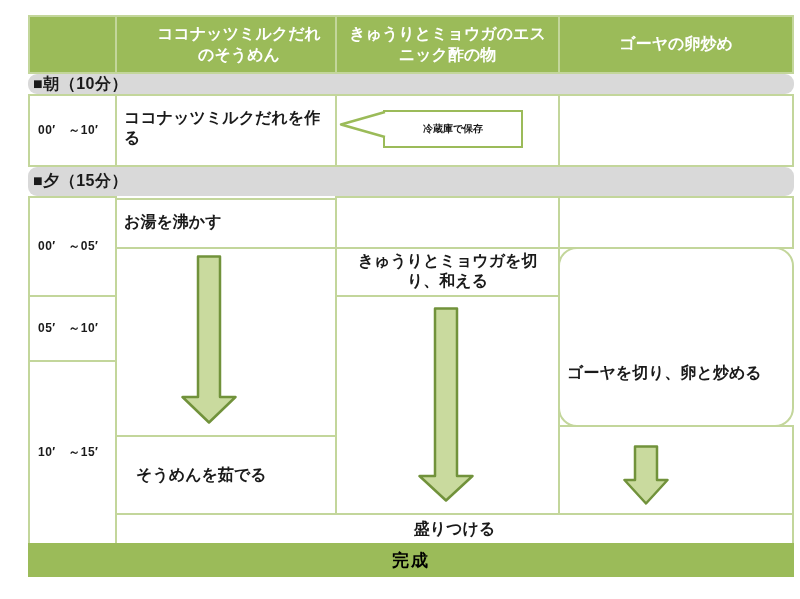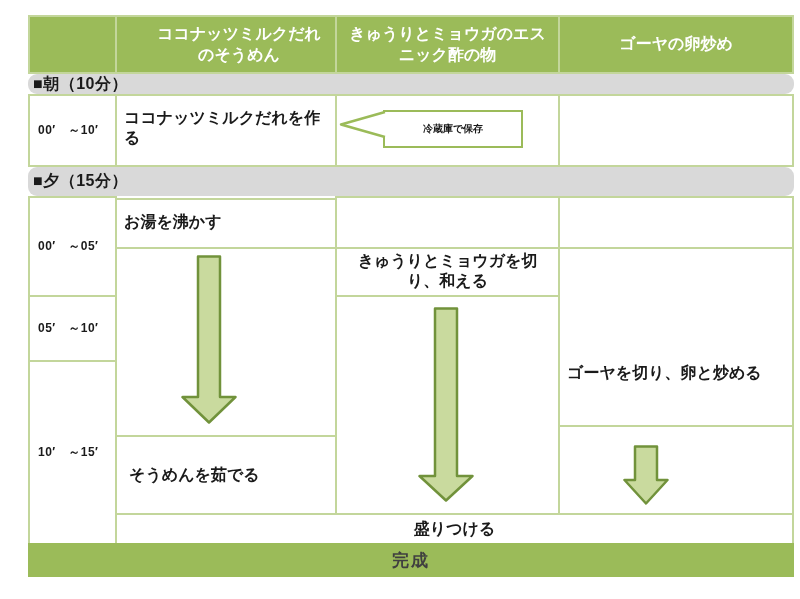--- a/index.html
+++ b/index.html
@@ -23,25 +23,25 @@
     position:absolute;box-sizing:border-box;background:var(--section_gray);
     font-weight:bold;font-size:16px;display:flex;align-items:center;padding-left:5px;
     letter-spacing:0.5px;
     border-radius:9px;
   }
   .timecell{
     position:absolute;box-sizing:border-box;background:#fff;border:2px solid var(--border_green);
     font-size:12px;font-weight:600;display:flex;align-items:center;padding-left:8px;
     letter-spacing:0.5px;
   }
-  .vcenter{display:flex;align-items:center;padding:0 12px;}
-  .vbottom{display:flex;align-items:flex-end;padding:0 7px 42px 7px;}
+  .vcenter{display:flex;align-items:center;padding:0 19px;}
+  .vbottom{display:flex;align-items:flex-end;padding:0 7px 42px 7px;border-radius:19px;}
   .center-both{display:flex;align-items:center;justify-content:center;padding:10px;}
   .donebar{
-    position:absolute;box-sizing:border-box;background:var(--header_green);color:#404040;
+    position:absolute;box-sizing:border-box;background:var(--header_green);color:#000000;
     font-weight:bold;font-size:17px;display:flex;align-items:center;justify-content:center;
     letter-spacing:2px;
   }
   .callout-box{
     position:absolute;box-sizing:border-box;background:#fff;
     border:2.5px solid var(--header_green);display:flex;align-items:center;justify-content:center;
     font-size:10px;font-weight:600;z-index:5;
   }
   .callout-tail{position:absolute;z-index:6;}
   .arrow{position:absolute;z-index:4;}

